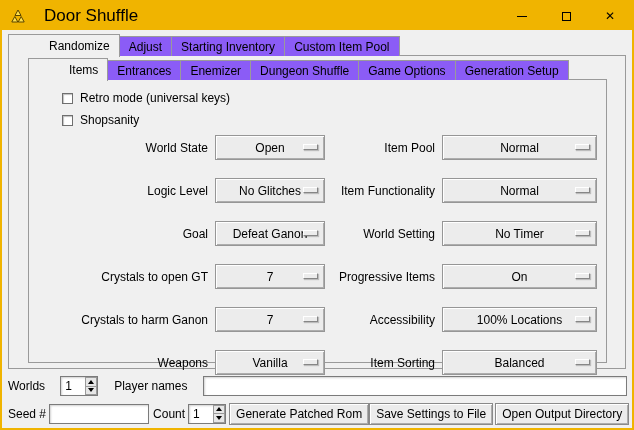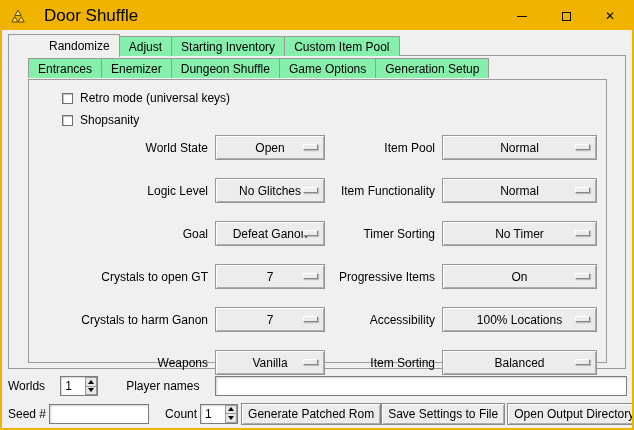--- a/index.html
+++ b/index.html
@@ -17,21 +17,21 @@
   .glyph-min { width:10px; height:1px; background:#000; }
   .glyph-max { width:9px; height:9px; border:1px solid #000; }
   .glyph-close { font-size:12px; line-height:1; }
 
   
   .client { position:relative; height:398px; background:#f0f0f0; }
 
   
   .tab-row { position:absolute; display:flex; align-items:flex-end; z-index:3; }
   .tab { height:20px; display:flex; align-items:center; padding:0 9px;
-         background:#86efac; border:1px solid #9a9a9a; border-bottom:none;
+         background:#8b5cf6; border:1px solid #9a9a9a; border-bottom:none;
          margin-right:-1px; white-space:nowrap; }
   .tab.sel { height:23px; margin-bottom:-1px; background:#f0f0f0; z-index:4;padding-left:40px; }
 
   .main-tabs { top:4px; left:6px; }
   .main-panel { position:absolute; top:25px; left:6px; right:6px; height:314px;
                 border:1px solid #9a9a9a; background:#f0f0f0; z-index:1; }
 
   .sub-tabs { top:2px; left:19px; }
   .sub-panel { position:absolute; top:23px; left:19px; right:18px; height:284px;
                border:1px solid #9a9a9a; background:#f0f0f0; padding:7px 9px; }
@@ -52,21 +52,21 @@
   .opt-menu .val { white-space:nowrap; }
   .opt-ind { position:absolute; right:6px; top:50%; margin-top:-4px; width:15px; height:6px;
              background:#ececec; border:1px solid; border-color:#ffffff #868686 #868686 #ffffff;
              box-shadow:1px 1px 1px rgba(0,0,0,0.2); }
 
   
   .frow { position:absolute; left:6px; right:5px; display:flex; align-items:center; }
   .row1 { top:345px; height:22px;gap:12px; }
   .row2 { top:372px; height:23px; }
   .flabel { white-space:nowrap; flex:0 0 auto; }
-  .ml6 { margin-left:16px; }
+  .ml6 { margin-left:4px; }
   .ml3 { margin-left:3px; }
   .entry { height:20px; background:#fff; border:1px solid #7b7b7b;
            box-shadow:inset 1px 1px 2px rgba(0,0,0,0.18);
            font-family:"Liberation Sans", sans-serif; font-size:12px; padding:0 4px;
            outline:none; cursor:text; }
   .grow { flex:1 1 auto; min-width:30px; margin-left:3px; }
   .seed { width:100px; flex:0 1 auto; }
   .spin { position:relative; width:38px; flex:0 0 auto; }
   .spin .entry { width:100%; padding-right:13px; }
   .spin-btns { position:absolute; right:1px; top:1px; width:12px; height:18px;
@@ -114,20 +114,21 @@
     <div class="tab-row main-tabs">
       <div class="tab sel">Randomize</div>
       <div class="tab">Adjust</div>
       <div class="tab">Starting Inventory</div>
       <div class="tab">Custom Item Pool</div>
     </div>
 
     <div class="main-panel">
 
       <div class="tab-row sub-tabs">
+        <div class="tab sel">Items</div>
         <div class="tab">Entrances</div>
         <div class="tab">Enemizer</div>
         <div class="tab">Dungeon Shuffle</div>
         <div class="tab">Game Options</div>
         <div class="tab">Generation Setup</div>
       </div>
 
       <div class="sub-panel">
 
         <div class="cb-row">
@@ -161,21 +162,21 @@
           <div class="opt-menu">
             <span class="val">Normal</span>
             <div class="opt-ind"></div>
           </div>
 
           <div class="opt-label">Goal</div>
           <div class="opt-menu">
             <span class="val">Defeat Ganon</span>
             <div class="opt-ind"></div>
           </div>
-          <div class="opt-label">Timer Sorting</div>
+          <div class="opt-label">World Setting</div>
           <div class="opt-menu">
             <span class="val">No Timer</span>
             <div class="opt-ind"></div>
           </div>
 
           <div class="opt-label">Crystals to open GT</div>
           <div class="opt-menu">
             <span class="val">7</span>
             <div class="opt-ind"></div>
           </div>

